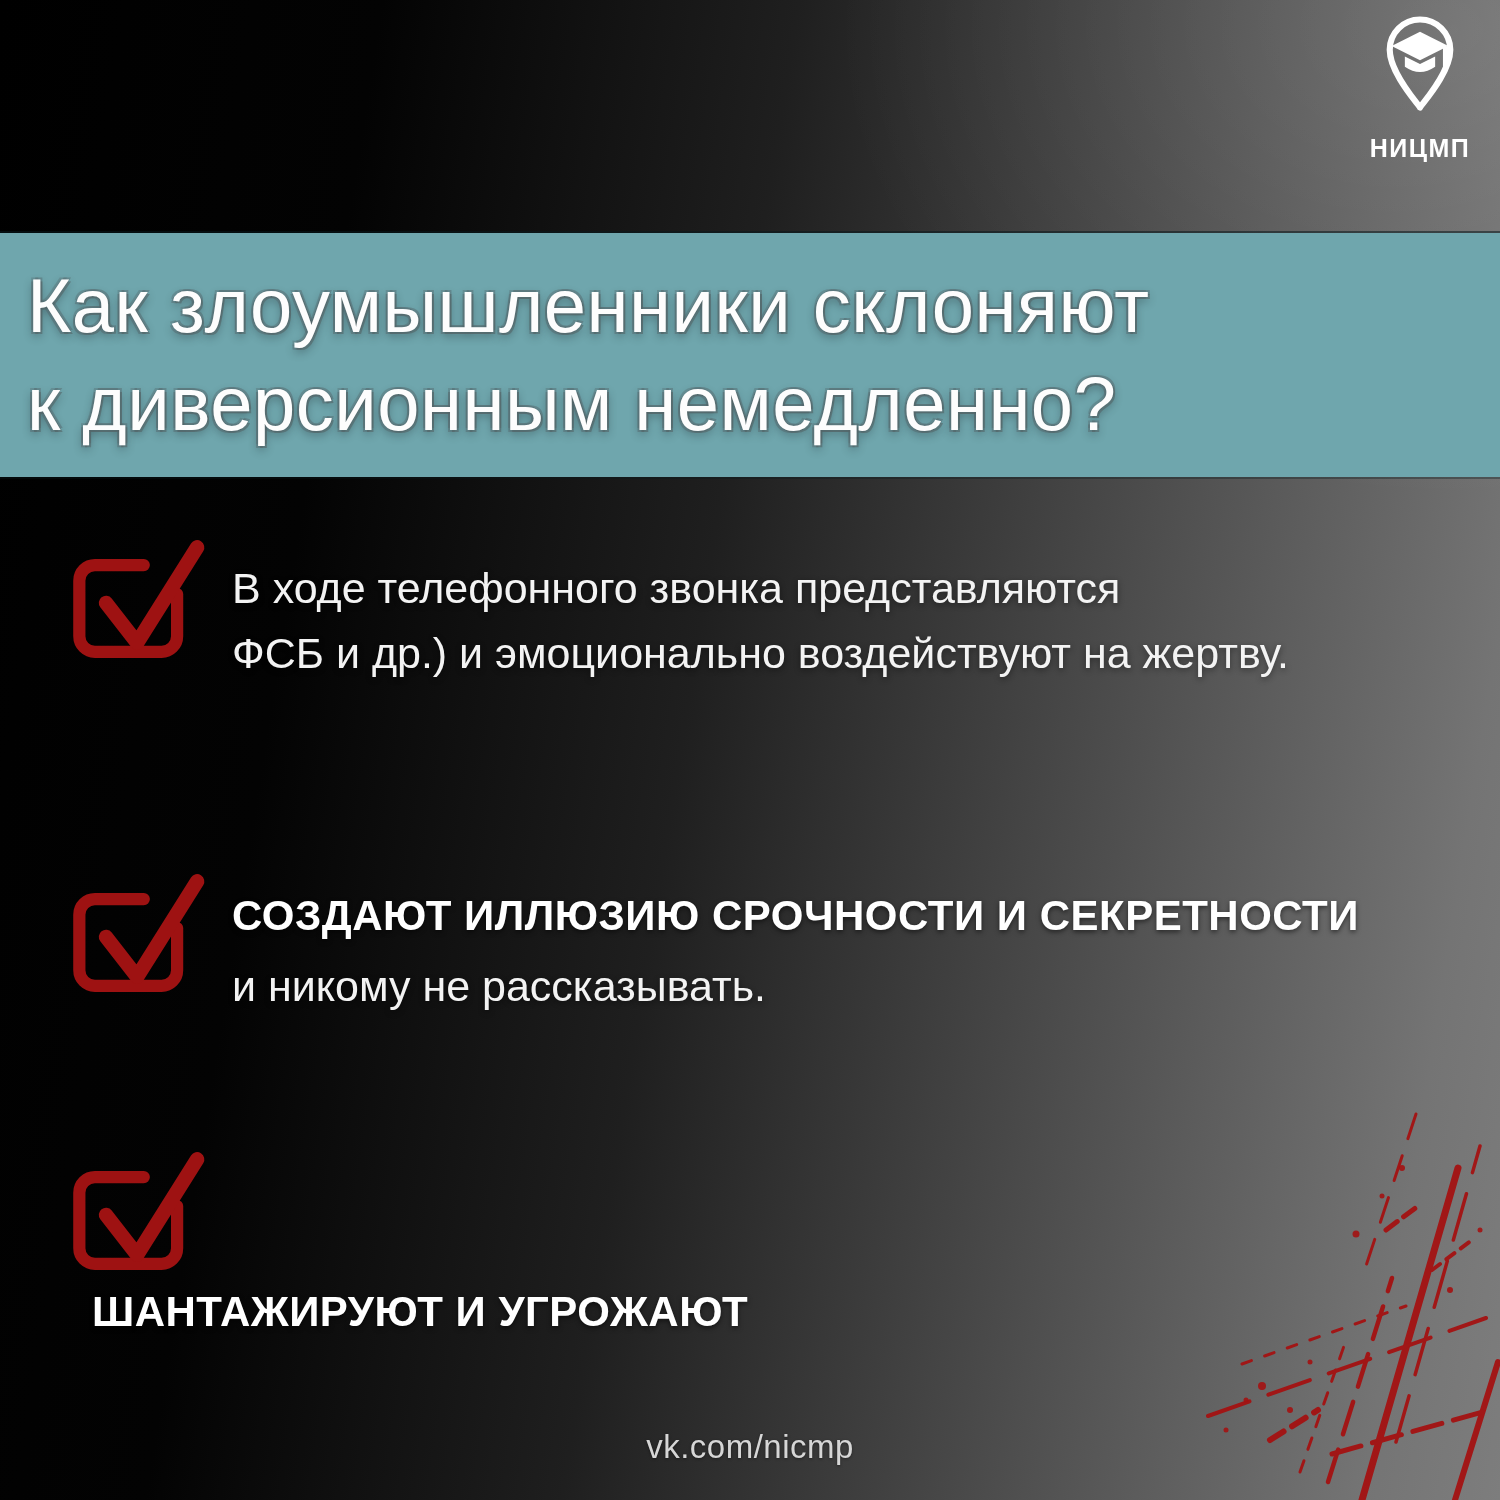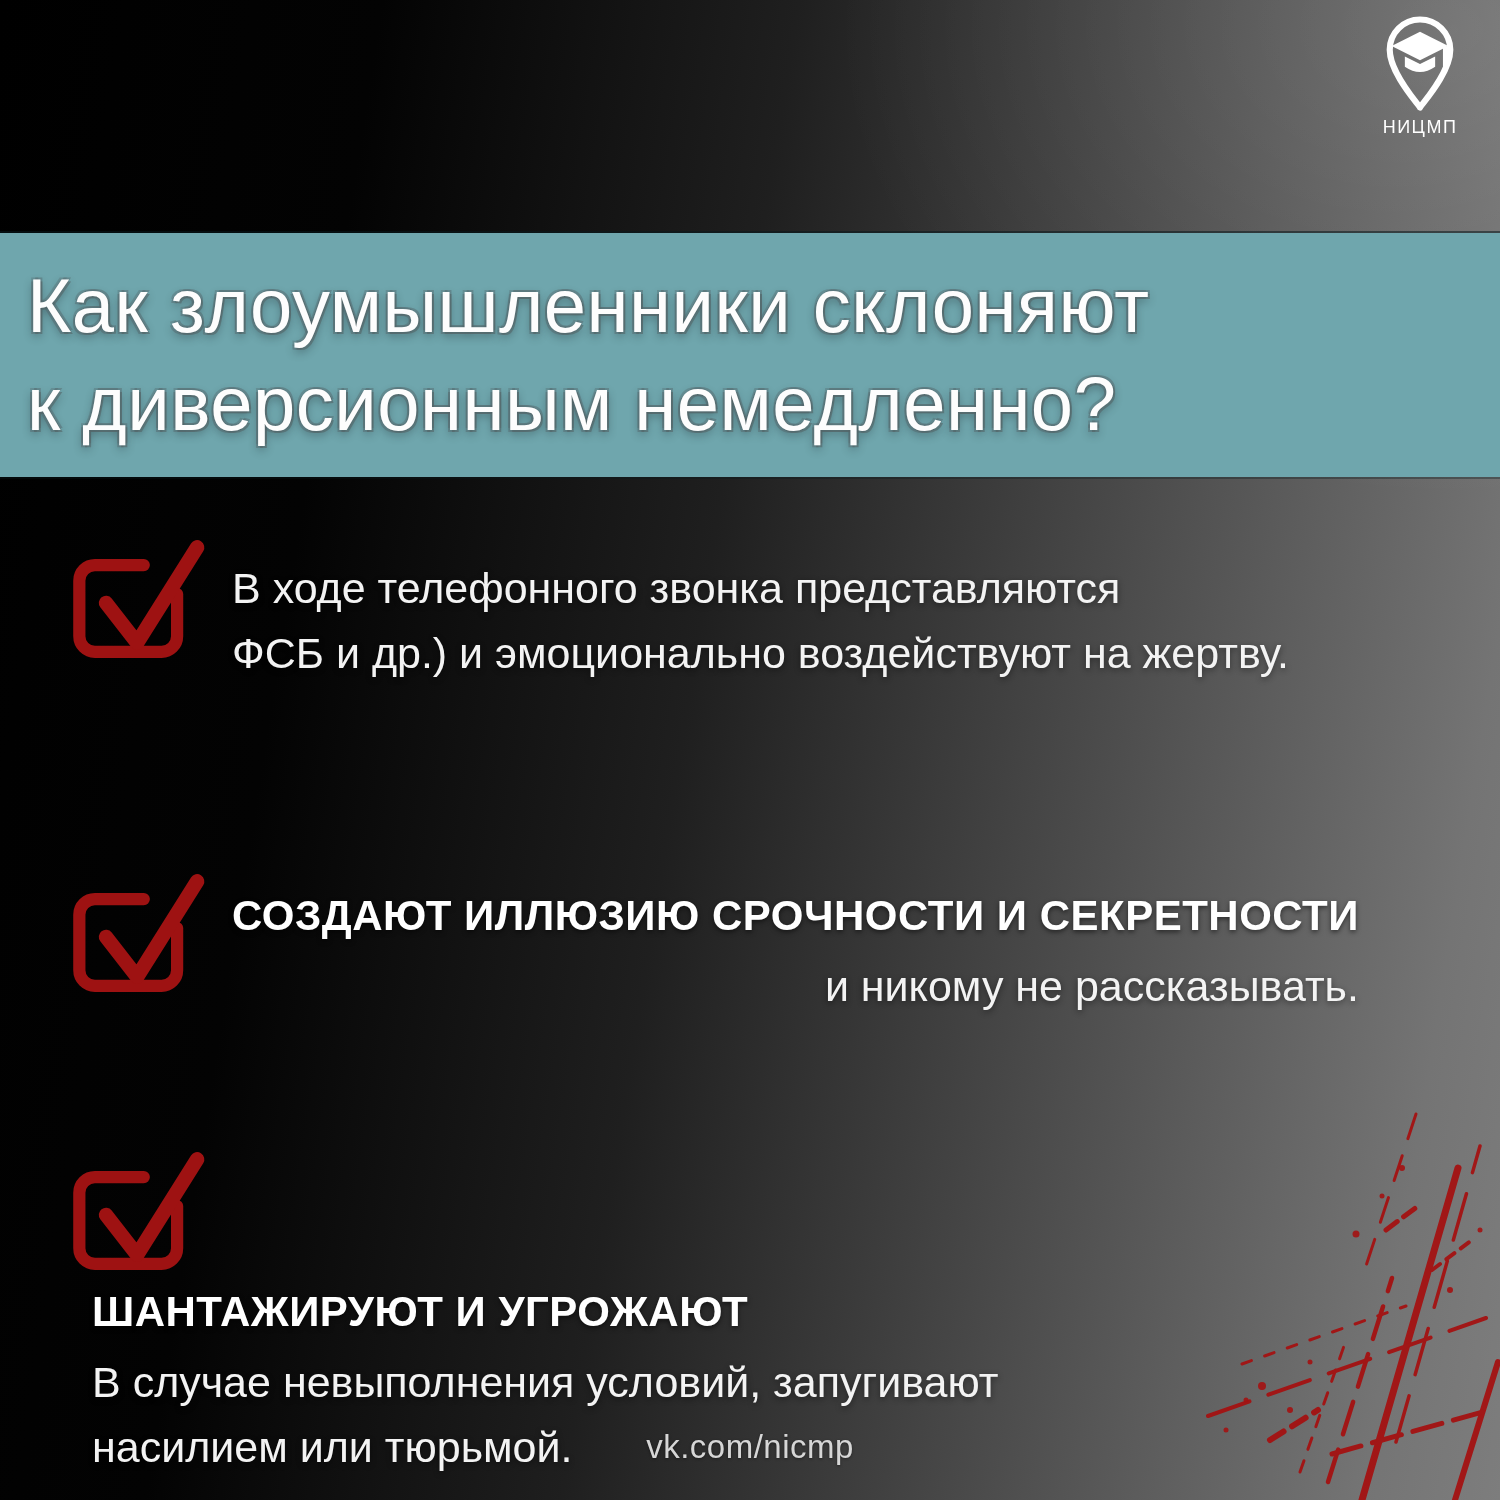--- a/index.html
+++ b/index.html
@@ -12,22 +12,22 @@
       radial-gradient(ellipse 1000px 760px at 97% 2%, rgba(255,255,255,0.12), rgba(255,255,255,0) 62%),
       linear-gradient(99deg, #000000 0%, #030303 22%, #1f1f1f 46%, #4f4f4f 72%, #747474 92%, #7d7d7d 100%);
   }
   
   .logo{
     position:absolute;top:10px;right:20px;width:120px;
     display:flex;flex-direction:column;align-items:center;
   }
   .logo svg{display:block;}
   .logo-text{
-    color:#ffffff;font-weight:normal;font-size:18px;letter-spacing:1.5px;
-    margin-top:1px;white-space:nowrap;
+    color:#ffffff;font-weight:bold;font-size:25px;letter-spacing:1.5px;
+    margin-top:18px;white-space:nowrap;
   }
   
   .banner{
     position:absolute;left:0;top:233px;width:100%;height:244px;
     background:#6fa6ad;
     box-shadow:0 -2px 0 rgba(10,25,30,.55), 0 2px 0 rgba(10,25,30,.35);
     display:flex;flex-direction:column;justify-content:center;
     box-sizing:border-box;padding-left:27px;
   }
   .title-line{
@@ -39,21 +39,21 @@
       2px -2px 0 rgba(82,96,99,.40),
       -2px -2px 0 rgba(82,96,99,.30),
       0 4px 10px rgba(30,45,48,.45);
   }
   
   .item{
     position:absolute;left:66px;width:1380px;
     display:flex;align-items:flex-start;
   }
   .item-1{top:556px;}
-  .item-2{top:890px;text-align:right;}
+  .item-2{top:890px;}
   .item-3{top:1168px;flex-direction:column;}
   .cb{flex:none;width:140px;height:140px;overflow:visible;margin-top:-22px;}
   .item-text{margin-left:26px;}
   .item-title{
     color:#ffffff;font-size:42px;font-weight:bold;letter-spacing:.5px;
     line-height:52px;margin-bottom:12px;white-space:nowrap;
     text-shadow:0 2px 5px rgba(0,0,0,.55);
   }
   .item-desc div{
     color:#f3f3f3;font-size:43px;font-weight:400;line-height:65px;
@@ -121,24 +121,20 @@
 
   <div class="item item-3">
     <svg class="cb" viewBox="0 0 126 126" aria-hidden="true">
       <g fill="none" stroke-linecap="round" stroke-linejoin="round" stroke="#9e1212">
         <path d="M100 54 V92 a14 14 0 0 1 -14 14 H26 a14 14 0 0 1 -14 -14 V42 a14 14 0 0 1 14 -14 h44" stroke-width="11"></path>
         <path d="M36 62 L64 98 L118 12" stroke-width="13"></path>
       </g>
     </svg>
     <div class="item-text">
       <div class="item-title">ШАНТАЖИРУЮТ И УГРОЖАЮТ</div>
-      <div class="item-desc">
-        <div>В случае невыполнения условий, запугивают</div>
-        <div>насилием или тюрьмой.</div>
-      </div>
     </div>
   </div>
 
   <svg class="scratches" viewBox="0 0 350 390" aria-hidden="true">
     <g fill="none" stroke-linecap="round" opacity="0.95" stroke="#a41212">
       <path d="M212 390 L308 58" stroke-width="7"></path>
       <path d="M305 390 L348 252" stroke-width="6"></path>
       <path d="M246 332 L330 36" stroke-width="3.5" stroke-dasharray="48 22"></path>
       <path d="M178 372 L242 168" stroke-width="4.5" stroke-dasharray="34 16"></path>
       <path d="M150 362 L194 236" stroke-width="3" stroke-dasharray="12 12"></path>

